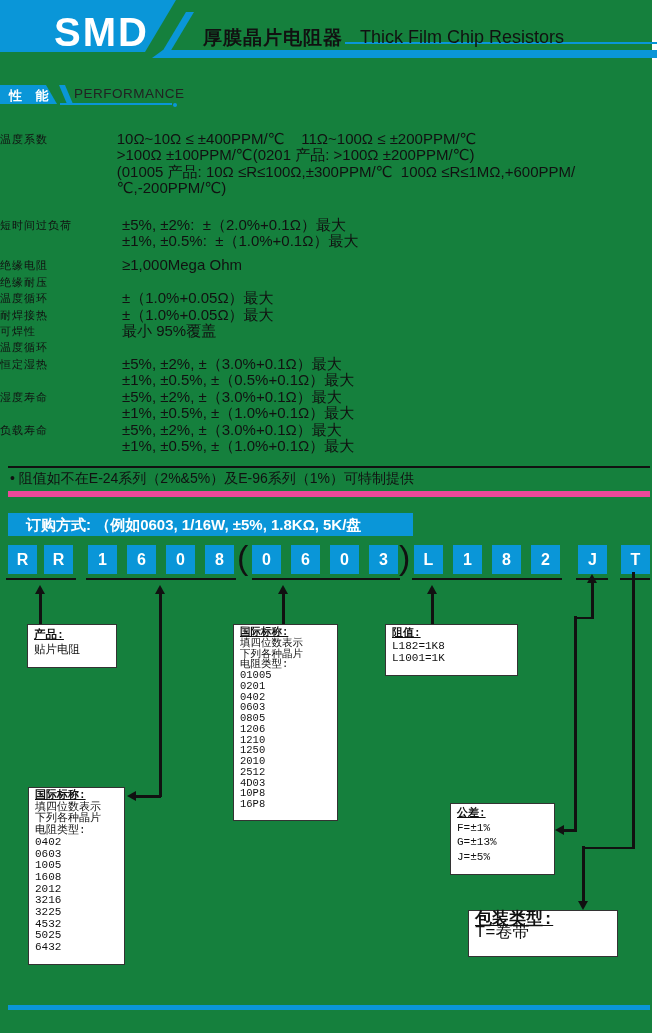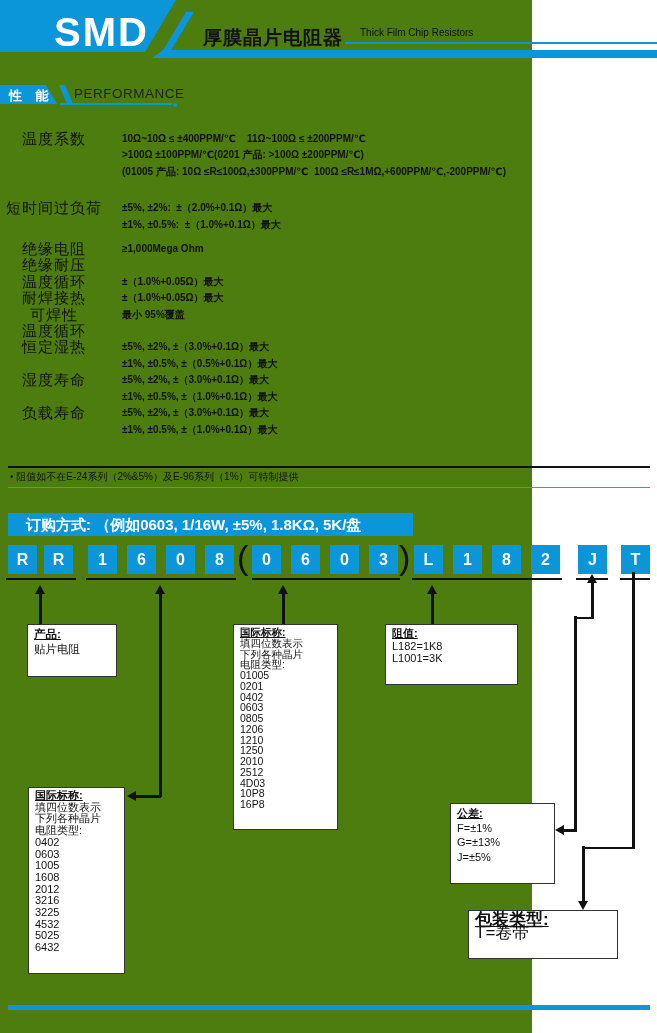--- a/index.html
+++ b/index.html
@@ -1,73 +1,73 @@
 <!DOCTYPE html>
 <html><head>
 <meta charset="utf-8">
 <style>
   * { margin:0; padding:0; box-sizing:border-box; }
   html,body { width:657px; height:1033px; background:#ffffff; overflow:hidden;
     font-family:"Liberation Sans","DejaVu Sans",sans-serif; color:#111; }
   .abs { position:absolute; }
-  #page { position:relative; width:532px; height:1033px; background:#4d7c0f; }
+  #page { position:relative; width:652px; height:1033px; background:#15803d; }
 
   
   .hdr-shape { left:0; top:0; width:657px; height:70px; background:#0a96d8; }
   .hdr-block  { clip-path:polygon(0 0,176px 0,145px 52px,0 52px); }
   .hdr-stripe { clip-path:polygon(186px 12px,194px 12px,167px 57px,159px 57px); }
   .hdr-bar    { clip-path:polygon(163px 50px,657px 50px,657px 58px,152px 58px); }
   .hdr-underline { left:345px; top:42px; width:312px; height:2px; background:#0a96d8; }
   .smd { left:54px; top:10px; font-size:40px; font-weight:800; color:#fff; letter-spacing:2px; }
   .title-cn { left:203px; top:25px; font-size:19px; font-weight:bold; letter-spacing:1px; }
-  .title-en { left:360px; top:27px; font-size:10px; }
+  .title-en { left:360px; top:27px; font-size:18px; }
 
   
   .perf-box { left:0; top:85px; width:60px; height:19px; background:#0a96d8;
     clip-path:polygon(0 0,46px 0,57px 19px,0 19px); }
   .perf-box span { position:absolute; left:9px; top:2px; font-size:13px; font-weight:bold;
     color:#fff; letter-spacing:5px; white-space:nowrap; }
   .perf-wedge { left:59px; top:85px; width:14px; height:19px; background:#0a96d8;
     clip-path:polygon(0 0,6px 0,14px 19px,8px 19px); }
   .perf-en { left:74px; top:86px; font-size:13.5px; letter-spacing:0.5px; color:#222; }
   .perf-line { left:60px; top:103px; width:112px; height:2px; background:#0a96d8; }
   .perf-dot  { left:173px; top:103px; width:4px; height:4px; border-radius:50%; background:#0a96d8; }
 
   
   #spec-list { left:0; top:131px; width:657px; }
   .spec-row { display:flex; }
-  .spec-label { width:122px; text-align:center; padding-right:14px; font-size:15px;
+  .spec-label { width:122px; text-align:left; padding-right:14px; font-size:11px;
     line-height:16.4px; letter-spacing:1px; white-space:nowrap; }
-  .spec-lines { font-size:10px; line-height:16.4px; white-space:pre-wrap;font-weight:bold; }
+  .spec-lines { font-size:15px; line-height:16.4px; white-space:pre-wrap; }
   .mb20 { margin-bottom:20px; } .mb8 { margin-bottom:8px; }
 
   
-  .note { left:8px; top:466px; width:642px; border-top:2px solid #111; border-bottom:1px solid #ec4899;
-    font-size:10px; padding:2px 0 3px 2px; }
+  .note { left:8px; top:466px; width:642px; border-top:2px solid #111; border-bottom:6px solid #ec4899;
+    font-size:14px; padding:2px 0 3px 2px; }
 
   
   .order-bar { left:8px; top:513px; width:405px; height:23px; background:#0a96d8;
     color:#fff; font-weight:bold; font-size:15px; line-height:23px; padding-left:18px; white-space:nowrap; }
   .code-box { position:absolute; top:545px; width:29px; height:29px; background:#0a96d8;
     color:#fff; font-weight:bold; font-size:16px; text-align:center; line-height:29px; }
   .paren { position:absolute; top:538px; font-size:34px; font-weight:300; color:#111; }
   .grp-line { position:absolute; top:578px; height:2px; background:#111; }
 
   
   .av { position:absolute; width:2.5px; background:#111; }
   .ah { position:absolute; height:2.5px; background:#111; }
   .head-up { position:absolute; width:0; height:0; border-left:5px solid transparent;
     border-right:5px solid transparent; border-bottom:9px solid #111; }
   .head-left { position:absolute; width:0; height:0; border-top:5px solid transparent;
     border-bottom:5px solid transparent; border-right:9px solid #111; }
   .head-down { position:absolute; width:0; height:0; border-left:5px solid transparent;
     border-right:5px solid transparent; border-top:9px solid #111; }
 
   
-  .ann { position:absolute; background:#fff; border:1.5px solid #333; padding:2px 5px 19px 6px; }
+  .ann { position:absolute; background:#fff; border:1.5px solid #333; padding:2px 5px 10px 6px;font-family:Liberation Mono, monospace; }
   .ann-title { font-weight:bold; text-decoration:underline; white-space:nowrap; }
   .ann .line { white-space:nowrap; }
   #ann-product   { left:27px;  top:624px; width:90px;  min-height:32px; font-size:11.5px; }
   #ann-product   .ann-title { font-size:11.5px; }
   #ann-metric    { left:28px;  top:787px; width:97px;  min-height:170px; font-size:11px; line-height:11.7px; }
   #ann-inch      { left:233px; top:624px; width:105px; min-height:184px; font-size:10.5px; line-height:10.75px; }
   #ann-res       { left:385px; top:624px; width:133px; min-height:39px; font-size:11px; line-height:12.5px; }
   #ann-tol       { left:450px; top:803px; width:105px; min-height:57px; font-size:11px; line-height:14.5px; }
   #ann-pack      { left:468px; top:910px; width:150px; min-height:47px; font-size:17px; line-height:13px; }
 
@@ -245,21 +245,21 @@
         <div class="line">2512</div>
         <div class="line">4D03</div>
         <div class="line">10P8</div>
         <div class="line">16P8</div>
       </div>
   </div>
   <div class="ann" id="ann-res">
     <div class="ann-title">阻值:</div>
     <div class="ann-lines">
         <div class="line">L182=1K8</div>
-        <div class="line">L1001=3K</div>
+        <div class="line">L1001=1K</div>
       </div>
   </div>
   <div class="ann" id="ann-tol">
     <div class="ann-title">公差:</div>
     <div class="ann-lines">
         <div class="line">F=±1%</div>
         <div class="line">G=±13%</div>
         <div class="line">J=±5%</div>
       </div>
   </div>

